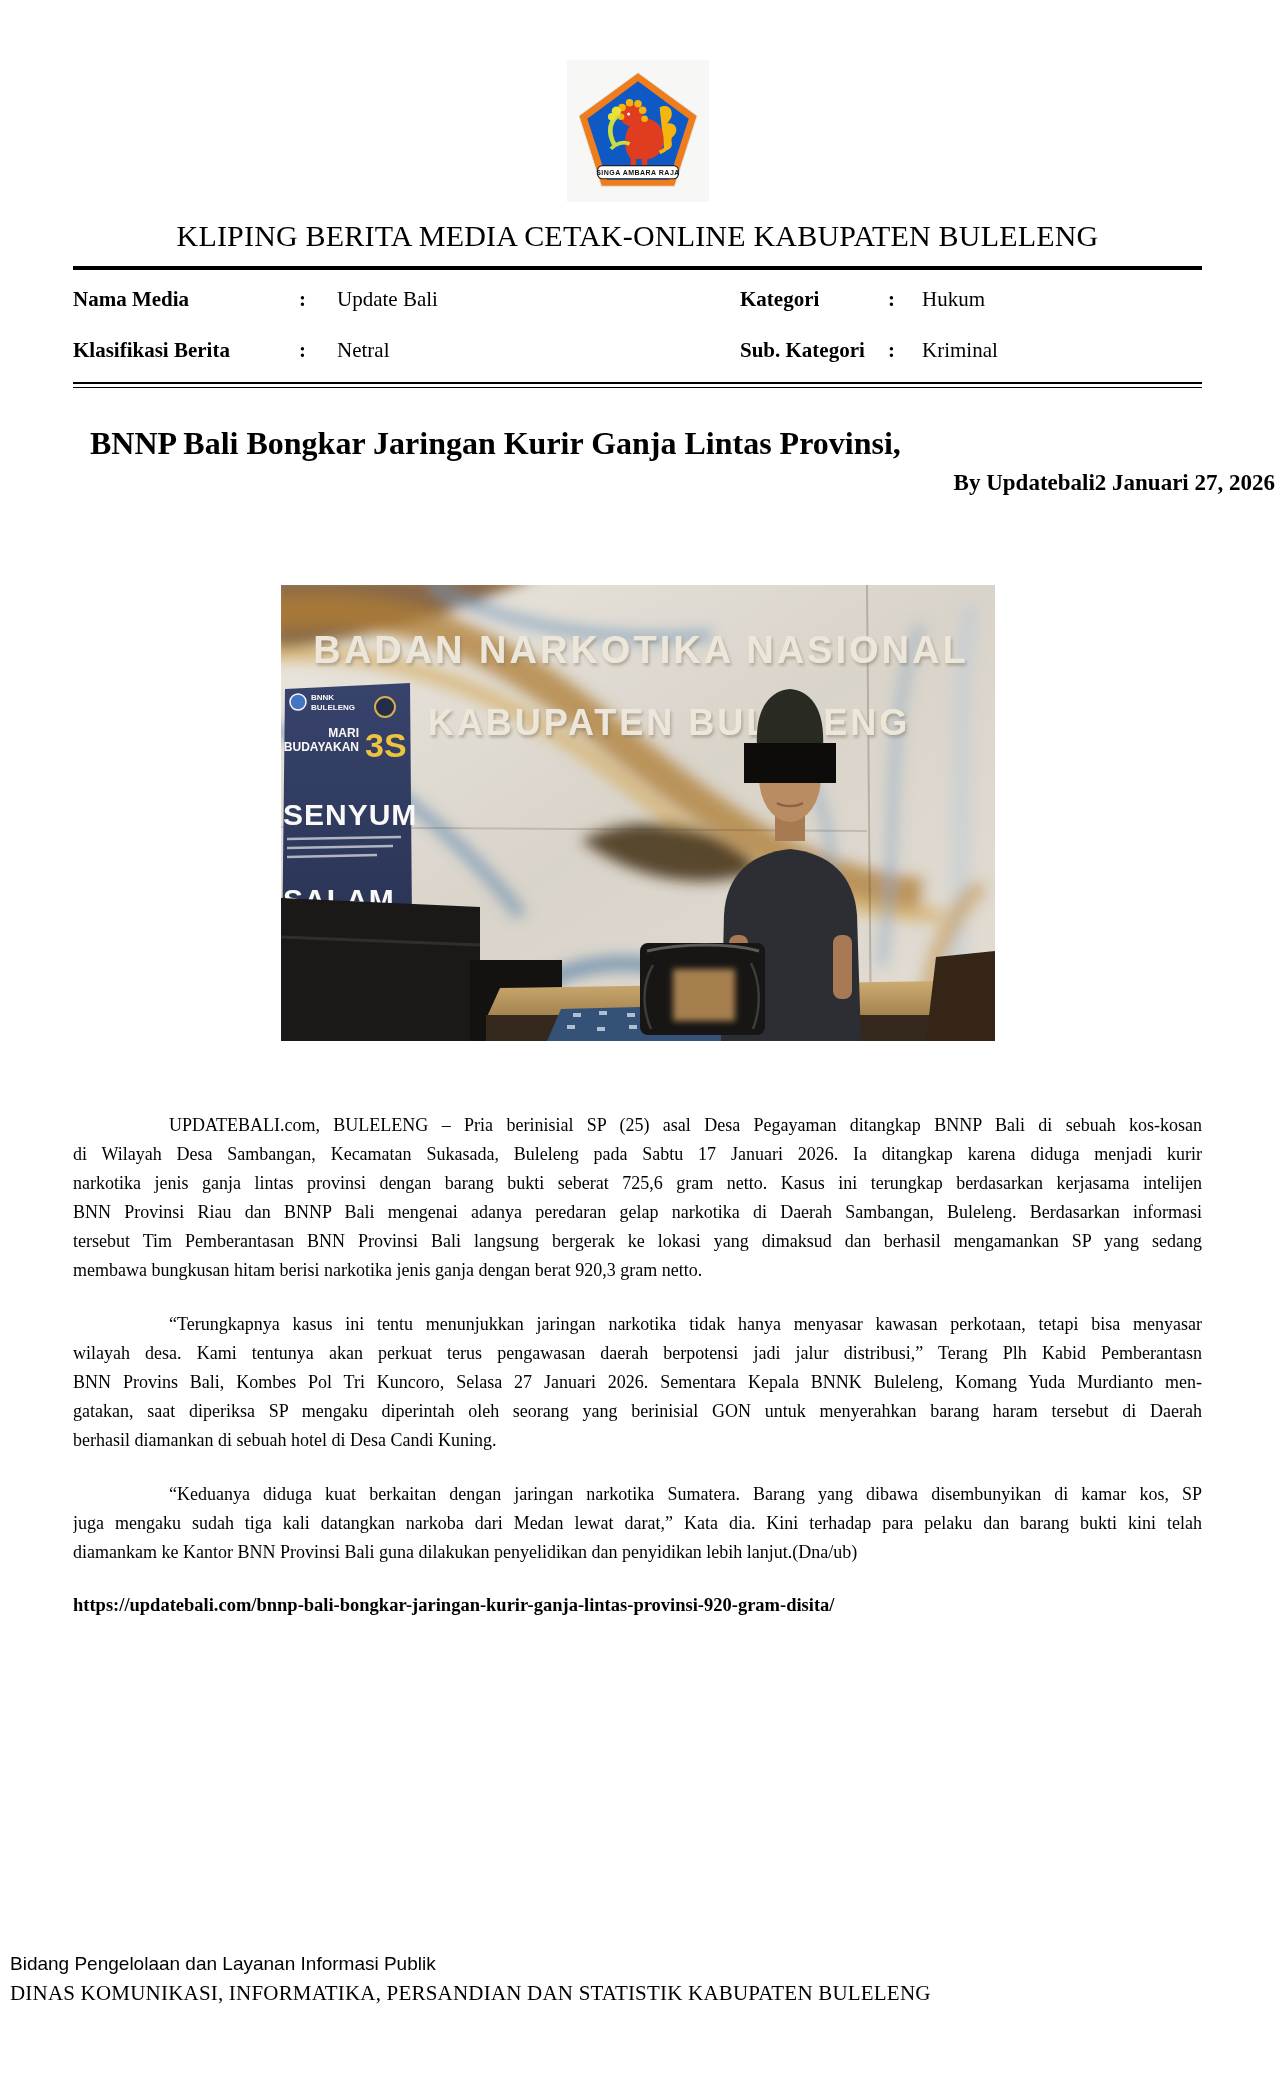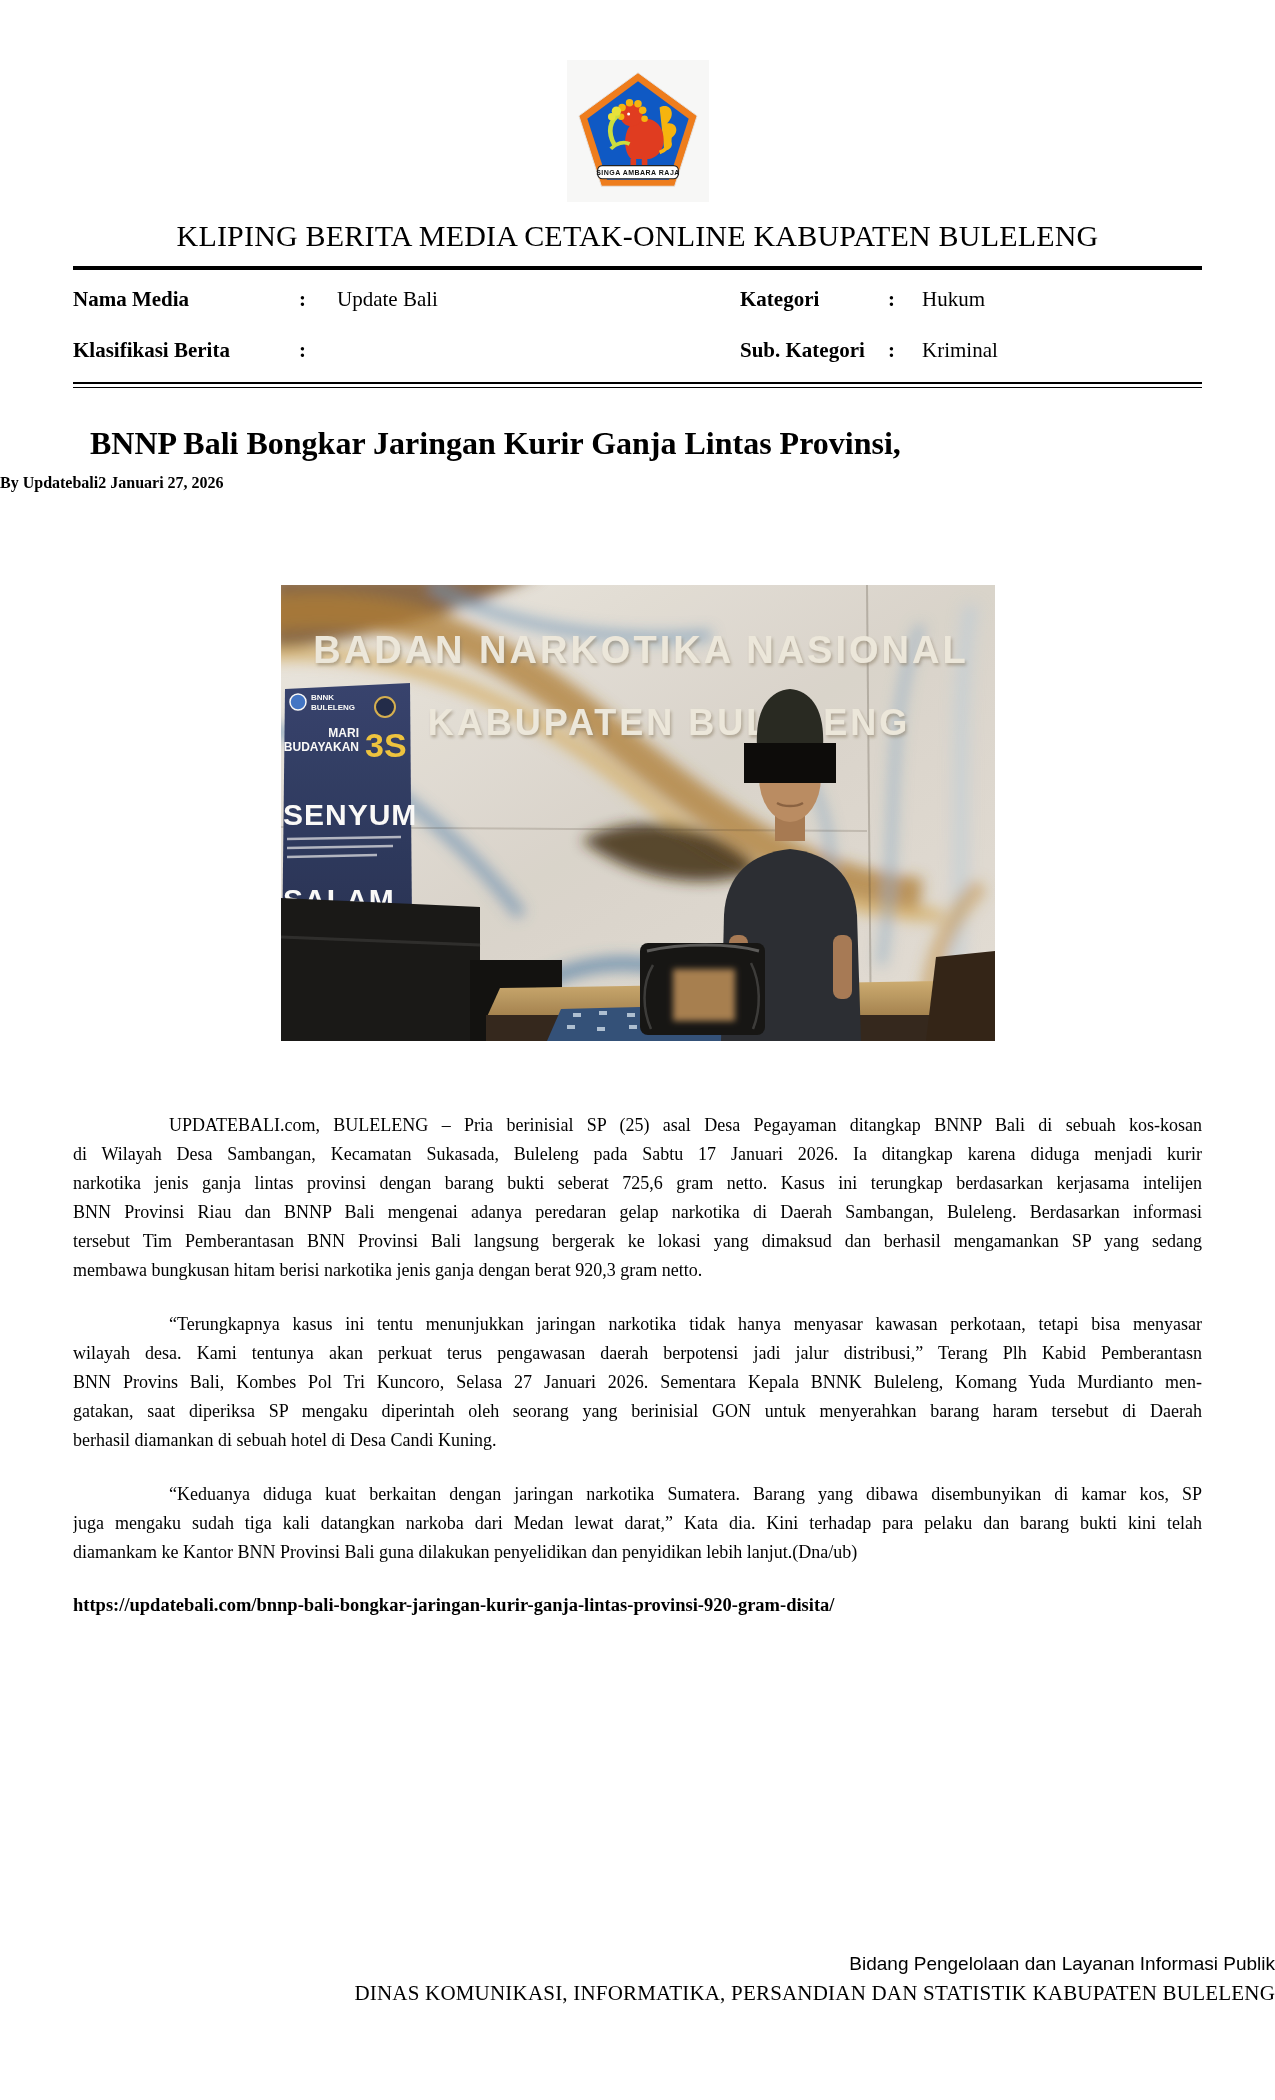--- a/index.html
+++ b/index.html
@@ -17,31 +17,31 @@
   .rule-thick{margin:12px 73px 0;border-top:4px solid #000;}
   .meta{margin:0 73px;padding:14px 0 16px;display:flex;}
   .meta-grid{display:grid;row-gap:20px;align-content:start;}
   .meta-left{width:667px;grid-template-columns:226px 30px 1fr;}
   .meta-right{flex:1;grid-template-columns:148px 26px 1fr;}
   .meta-label{font-weight:700;font-size:21px;line-height:31px;}
   .meta-colon{font-weight:700;font-size:21px;line-height:31px;}
   .meta-value{font-size:21px;line-height:31px;padding-left:8px;}
   .rule-double{margin:0 73px;height:3px;border-top:2px solid #000;border-bottom:1px solid #000;}
   .article-title{margin:34px 90px 0;text-align:left;font-size:32px;font-weight:700;line-height:42px;}
-  .byline{text-align:left;font-size:16px;font-weight:700;margin-top:5px;line-height:28px;}
+  .byline{text-align:right;font-size:23px;font-weight:700;margin-top:5px;line-height:28px;}
   .photo-wrap{display:flex;justify-content:center;margin-top:88px;}
   .photo{width:714px;height:456px;position:relative;background:#fdba74;}
   .photo svg{display:block;}
   .body-text{margin:70px 73px 0;font-size:18px;line-height:29px;}
   .para{margin:0 0 25px;}
   .line{text-align:justify;text-align-last:justify;height:29px;overflow:hidden;}
   .line.first{margin-left:96px;}
   .line.last{text-align-last:left;}
   .source-url{margin:16px 73px 0;font-weight:700;font-size:18.5px;line-height:26px;word-break:break-all;}
-  .footer{position:absolute;left:16px;right:0;top:1950px;text-align:right;}
+  .footer{position:absolute;left:10px;right:0;top:1950px;text-align:left;}
   .footer-line1{font-family:"Liberation Sans","DejaVu Sans",sans-serif;font-size:19px;line-height:27px;}
   .footer-line2{font-size:21px;font-weight:400;line-height:33px;letter-spacing:.2px;}
   .bl-letters{font-family:"Liberation Sans","DejaVu Sans",sans-serif;font-weight:700;fill:#f1ece1;letter-spacing:3px;}
   .banner-txt{font-family:"Liberation Sans","DejaVu Sans",sans-serif;font-weight:700;fill:#ffffff;}
   .crest-txt{font-family:"Liberation Sans","DejaVu Sans",sans-serif;font-weight:700;fill:#111;}
 </style>
 </head>
 <body>
 
 <div class="logo-wrap">
@@ -79,20 +79,21 @@
 <div class="page-header">KLIPING BERITA MEDIA CETAK-ONLINE KABUPATEN BULELENG</div>
 <div class="rule-thick"></div>
 
 <div class="meta">
   <div class="meta-grid meta-left">
     <div class="meta-label">Nama Media</div>
     <div class="meta-colon">:</div>
     <div class="meta-value">Update Bali</div>
     <div class="meta-label">Klasifikasi Berita</div>
     <div class="meta-colon">:</div>
+    <div class="meta-value">Netral</div>
   </div>
   <div class="meta-grid meta-right">
     <div class="meta-label">Kategori</div>
     <div class="meta-colon">:</div>
     <div class="meta-value">Hukum</div>
     <div class="meta-label">Sub. Kategori</div>
     <div class="meta-colon">:</div>
     <div class="meta-value">Kriminal</div>
   </div>
 </div>

